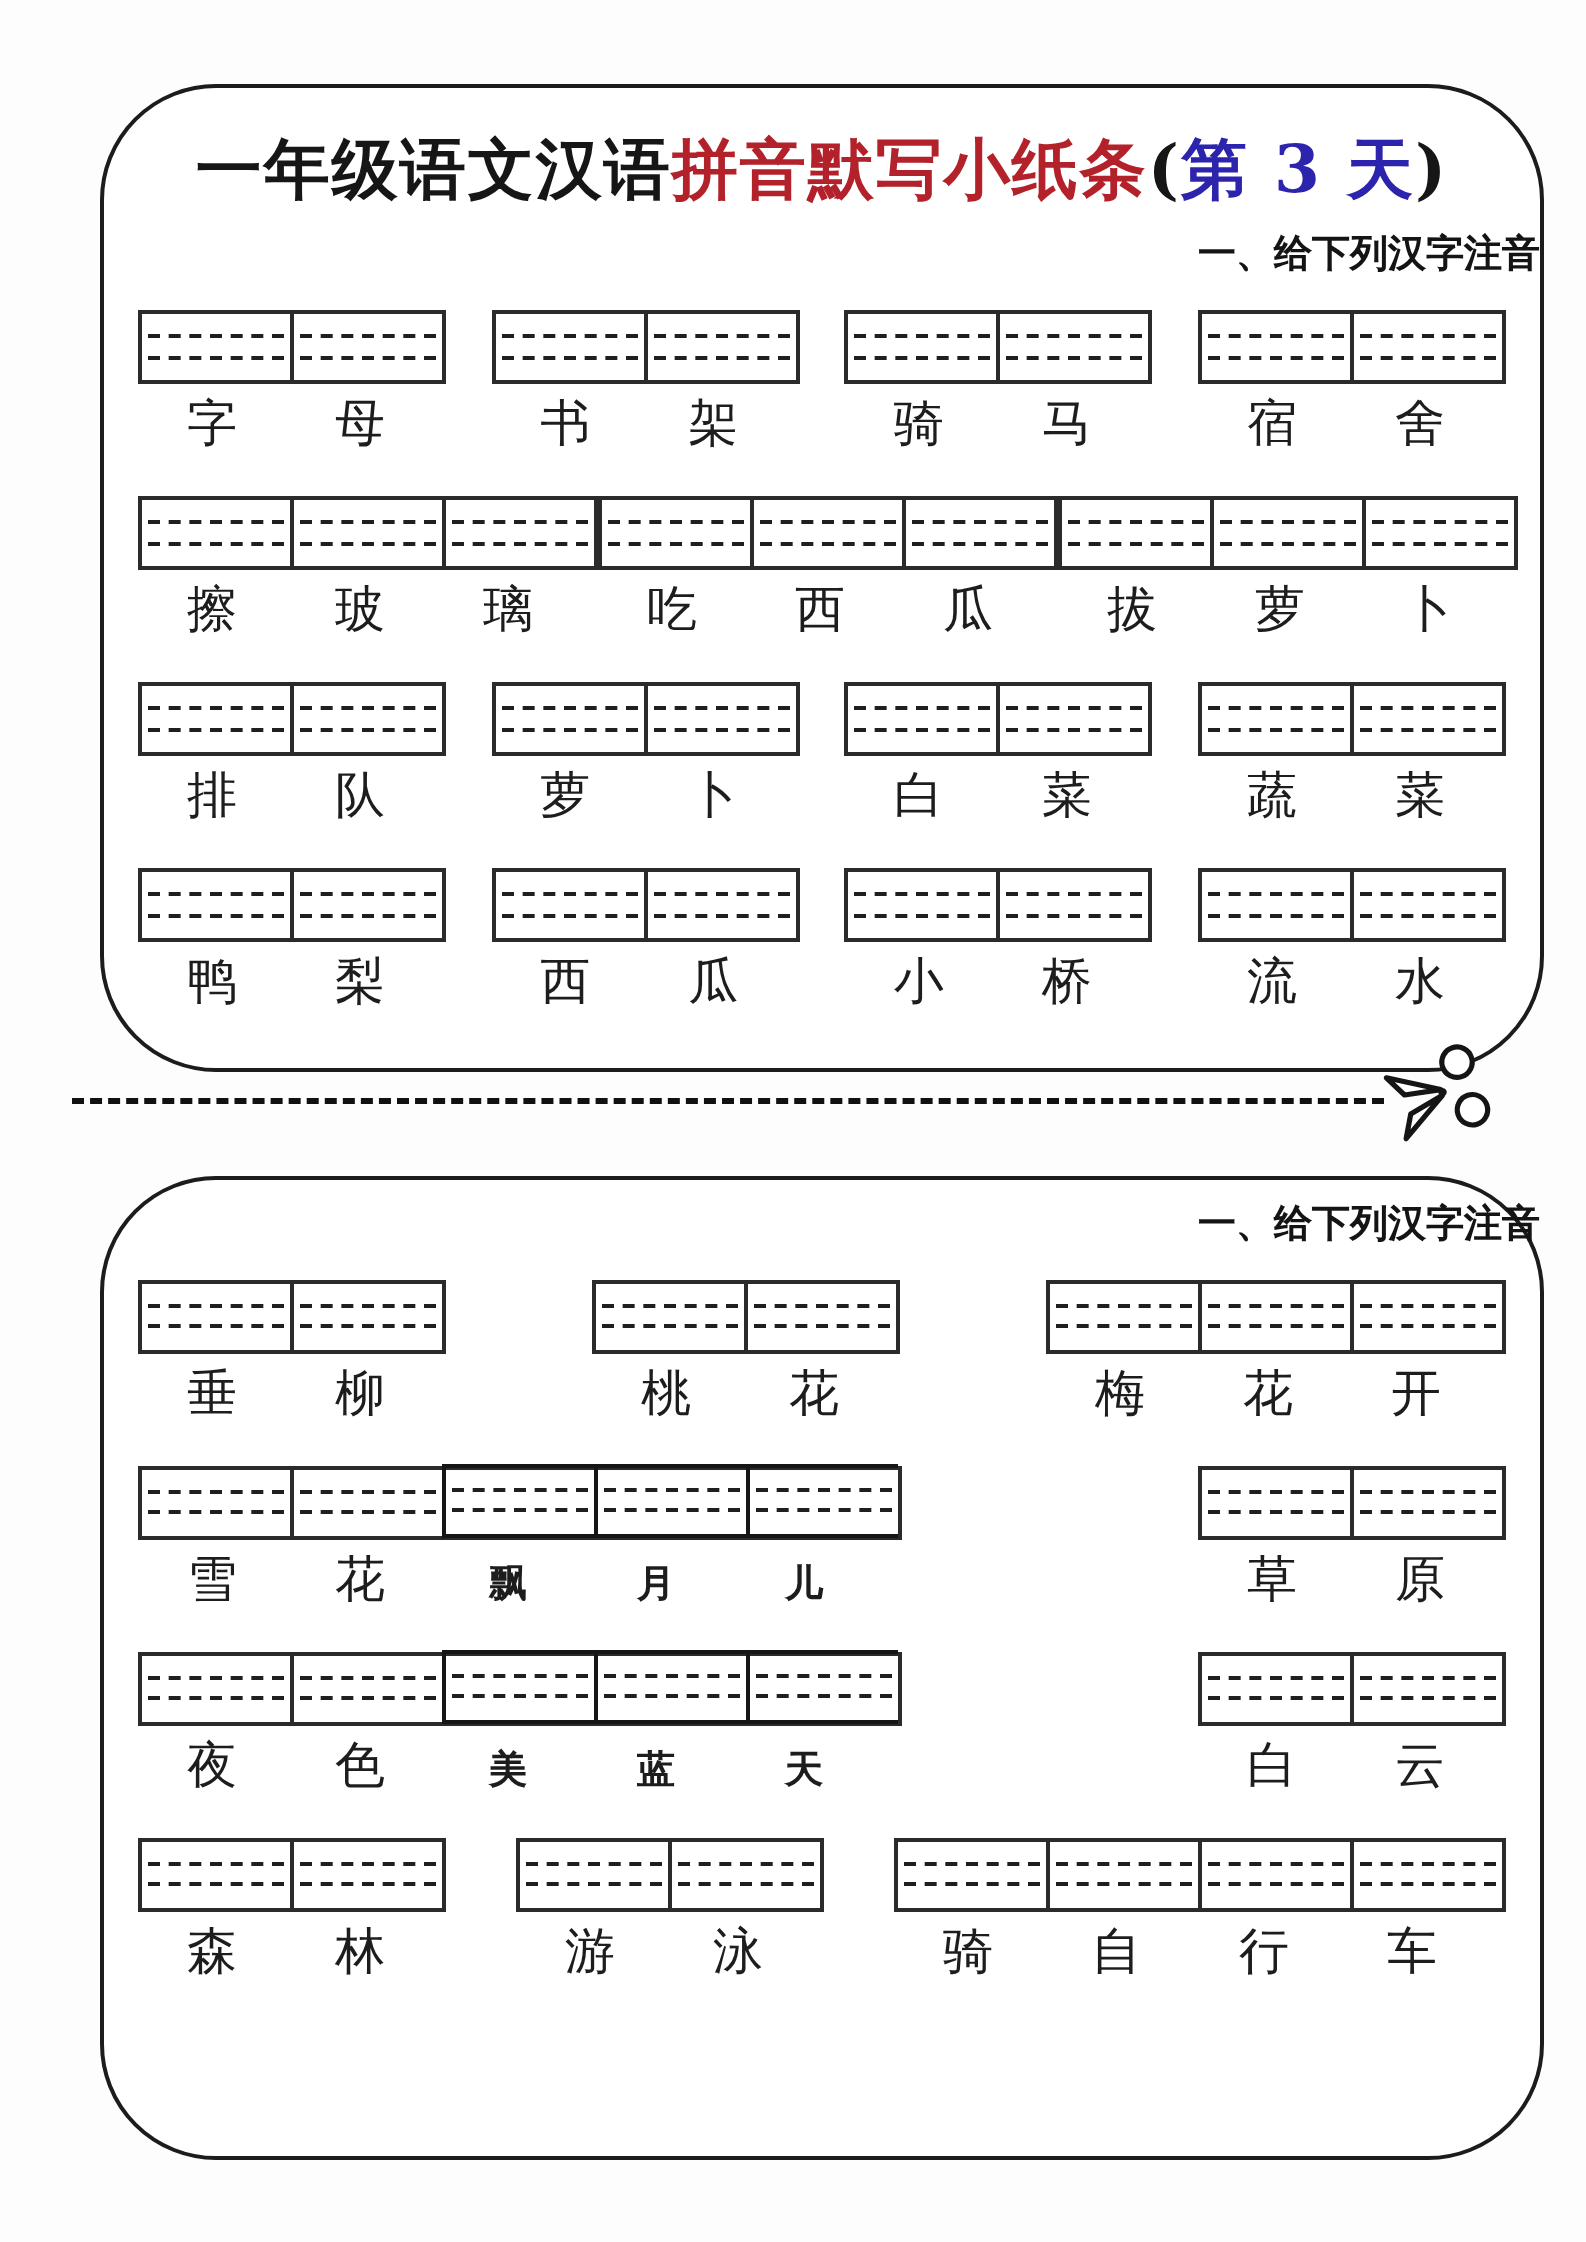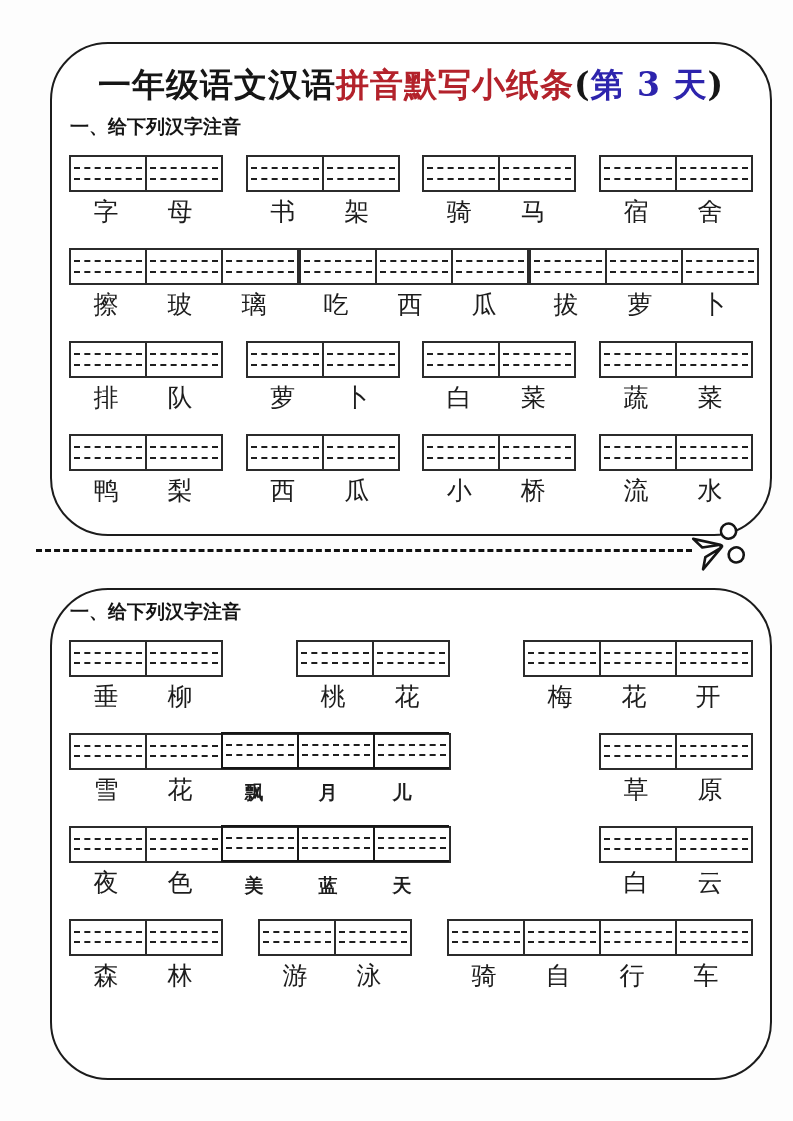--- a/index.html
+++ b/index.html
@@ -10,21 +10,21 @@
         font-family:"DejaVu Serif","Liberation Serif",serif;}
   .card{position:absolute;left:38px;width:722px;background:#fff;
         border:2.5px solid #1c1c1c;border-radius:58px;box-sizing:border-box;margin-left:12px;}
   #card-day3{top:42px;height:494px;}
   #card-day4{top:588px;height:492px;}
   .card-title{text-align:center;margin-top:20px;font-size:33px;font-weight:700;
               letter-spacing:1px;color:var(--ink);line-height:1.25;}
   .t-red{color:var(--red);}
   .t-blue{color:var(--blue);}
   .subtitle{font-family:"DejaVu Sans","Liberation Sans",sans-serif;font-weight:700;
-            font-size:19px;color:#141414;margin:9px 0 0 18px;}
+            font-size:19px;color:#141414;margin:9px 0 0 18px;text-align:right;}
   .rows{padding:15px 17px 0 17px;}
   .row{display:flex;justify-content:space-between;align-items:flex-start;margin-bottom:21px;}
   .unit{display:flex;flex-direction:column;}
   .pbox{display:flex;border:2px solid var(--line);background:#fff;width:max-content;}
   .cell{width:74px;height:33px;position:relative;box-sizing:content-box;}
   .cell + .cell{border-left:2px solid var(--line);}
   .cell::before,.cell::after{content:"";position:absolute;left:3px;right:3px;
       border-top:2px dashed #1f1f1f;}
   .cell::before{top:30%;}
   .cell::after{top:62%;}

